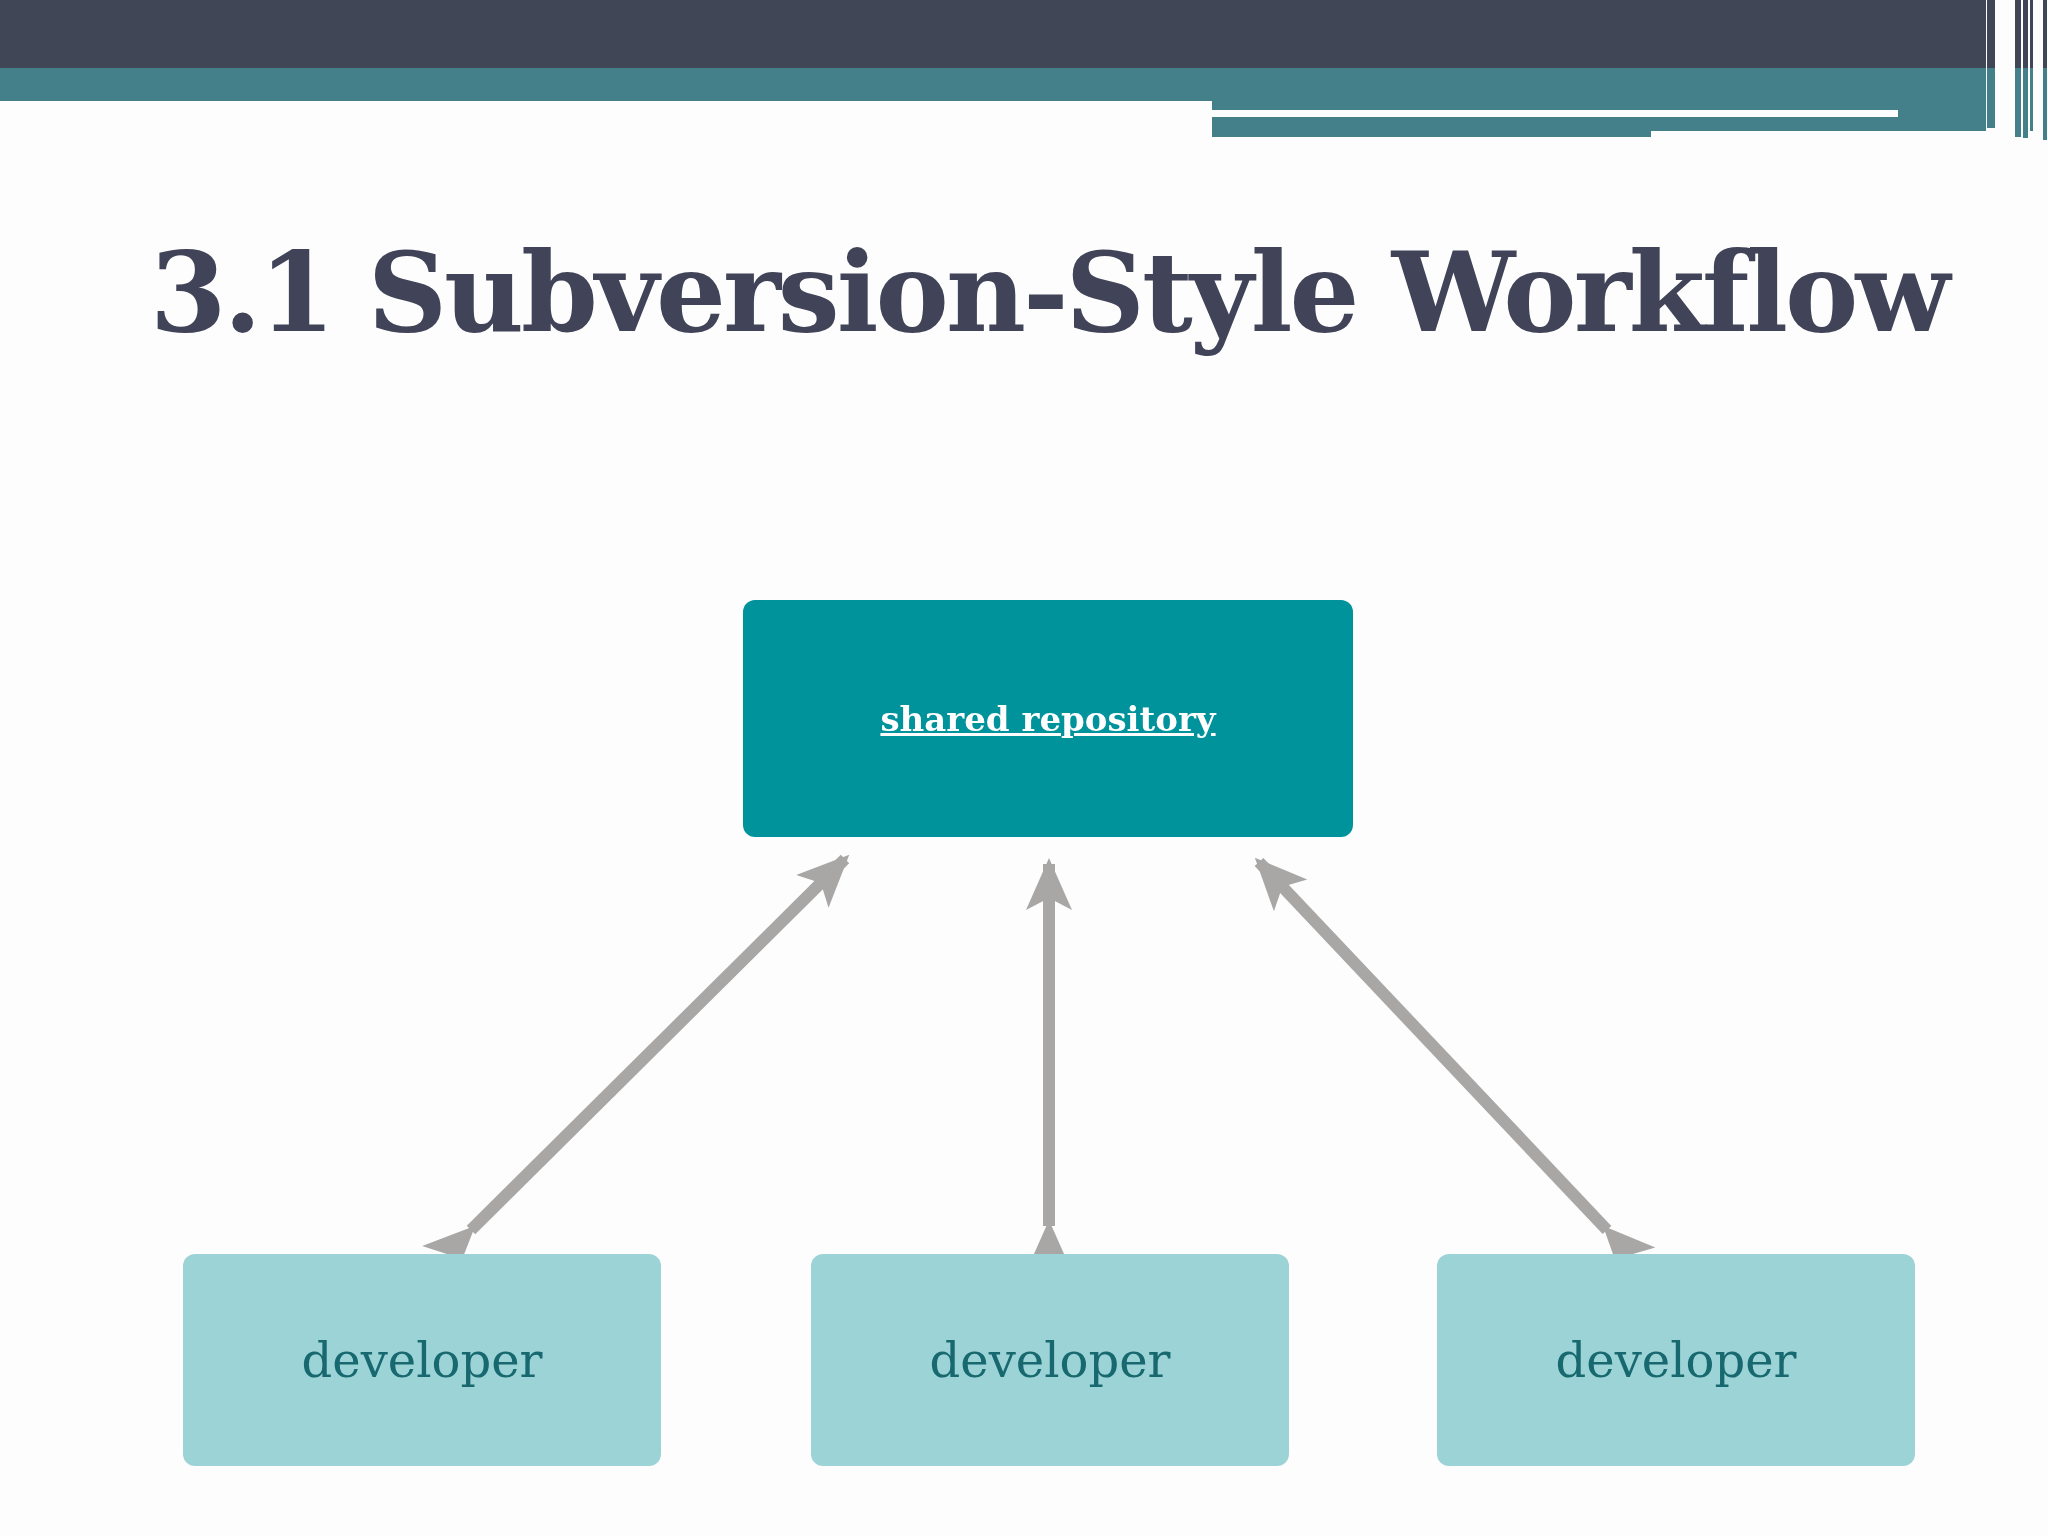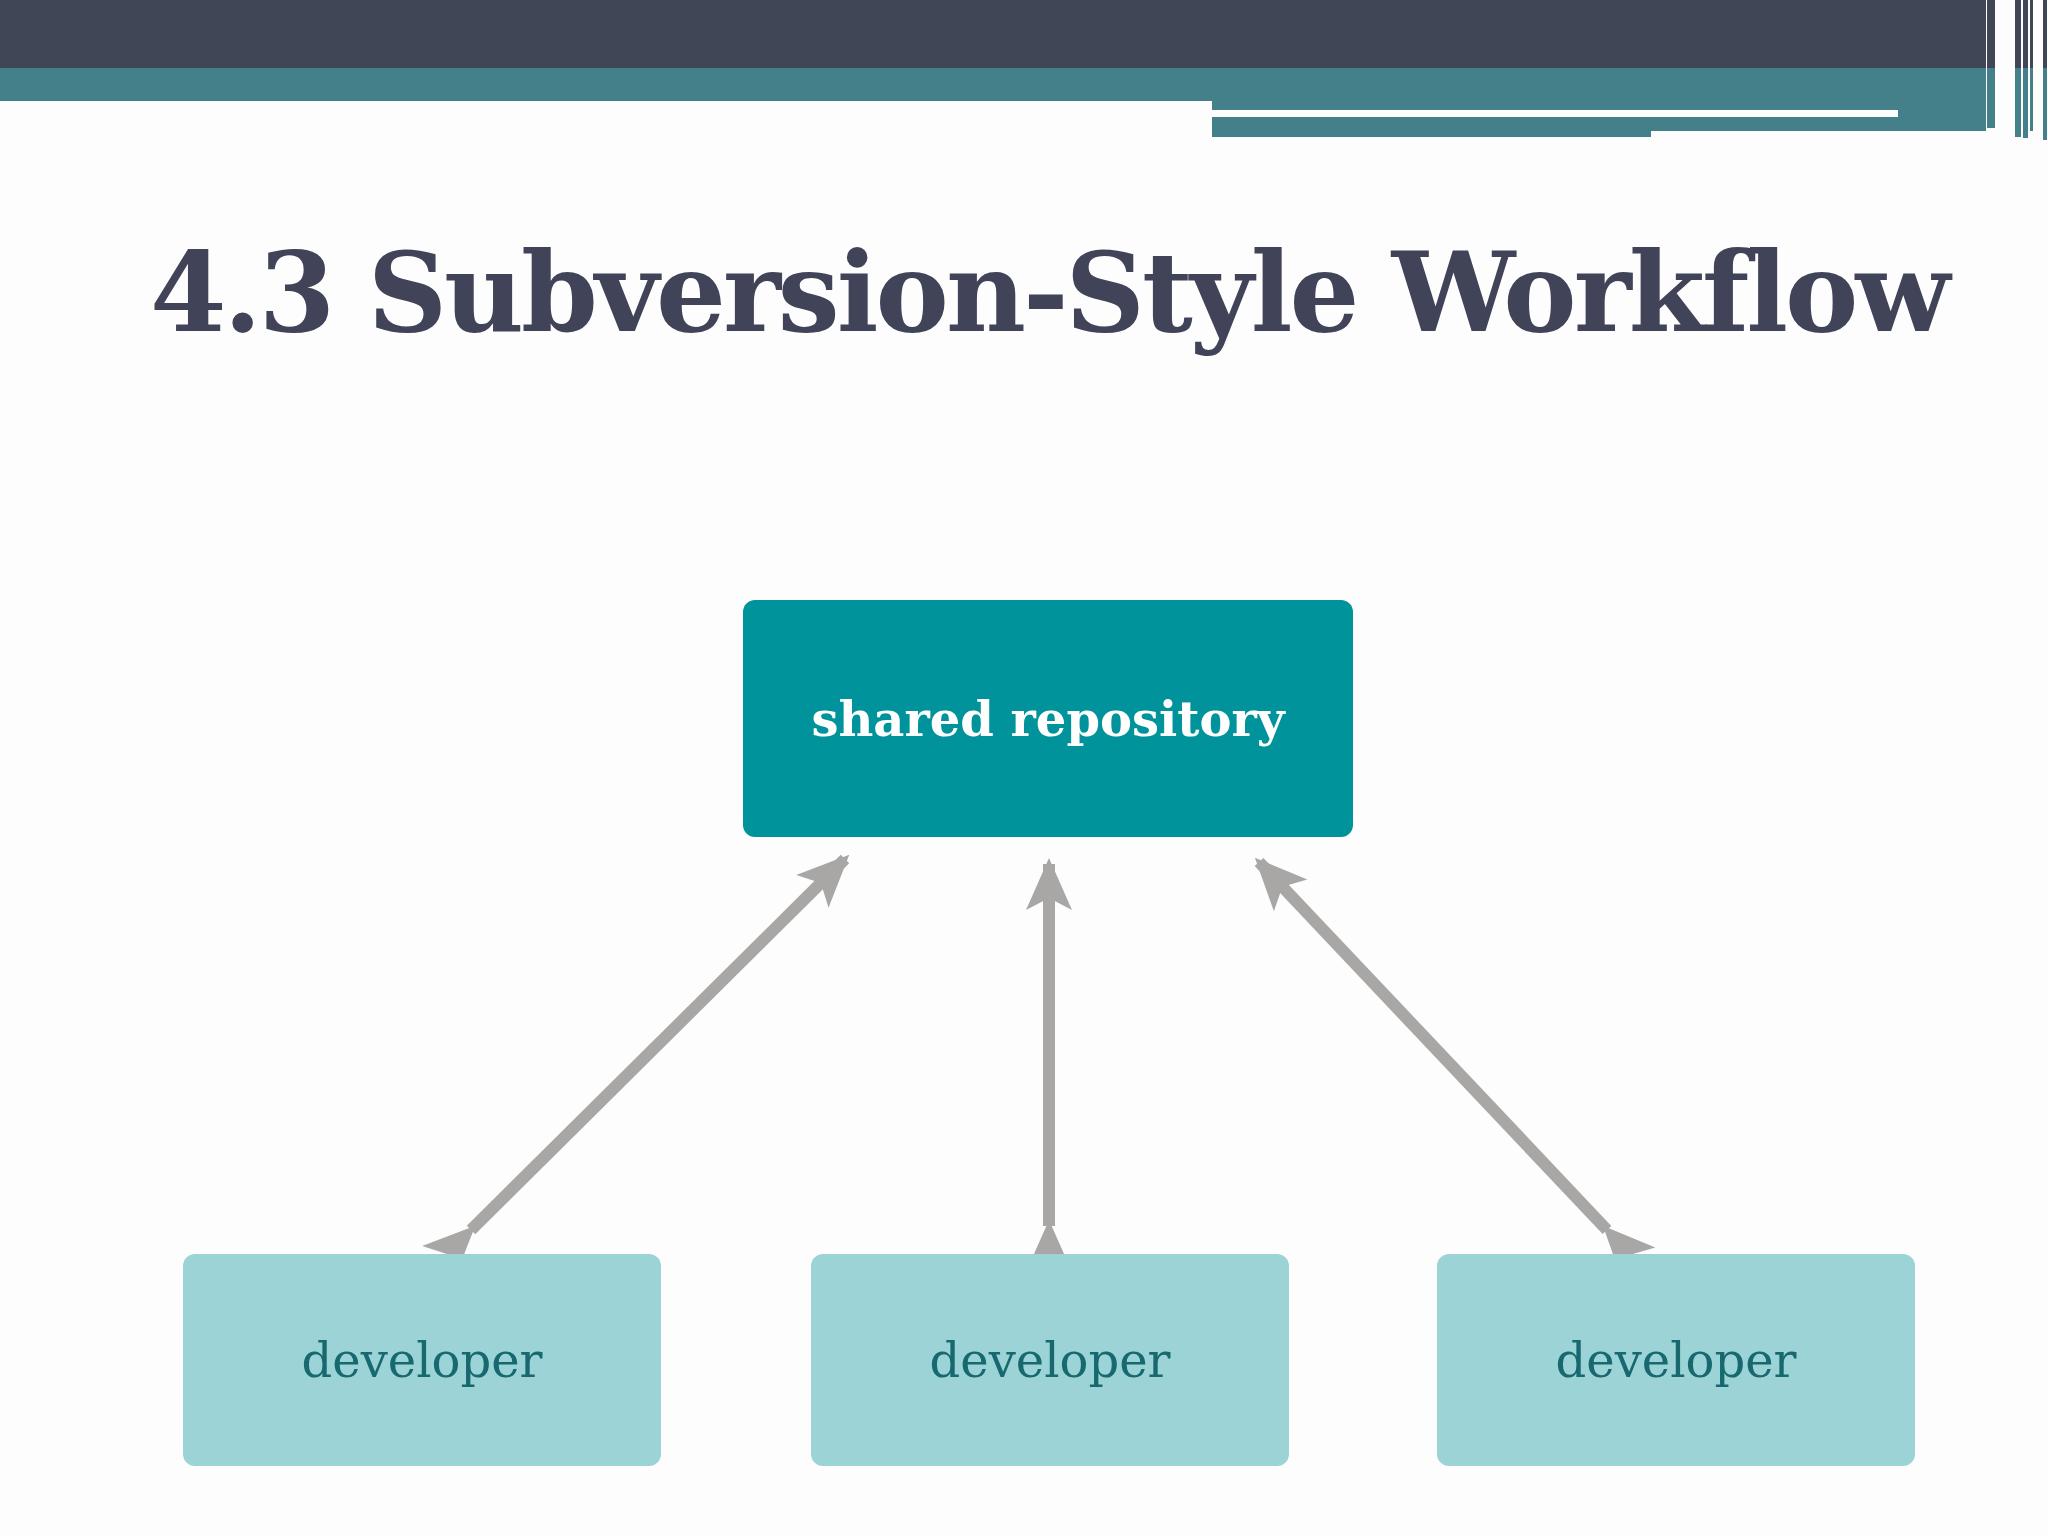--- a/index.html
+++ b/index.html
@@ -50,22 +50,23 @@
     text-align: center;
   }
   .repo-box {
     left: 743px; top: 600px; width: 610px; height: 237px;
     background: var(--c-repository-fill);
     border-radius: 12px;
   }
   .repo-box .label {
     color: var(--c-repository-text);
     font-weight: bold;
-    font-size: 48px;
+    font-size: 34px;
     letter-spacing: 0px;
+    text-decoration: underline;
   }
   .dev-box {
     top: 1254px; width: 478px; height: 212px;
     background: var(--c-developer-fill);
     border-radius: 12px;
   }
   .dev-box .label {
     color: var(--c-developer-text);
     font-size: 48px;
   }
@@ -87,21 +88,21 @@
   <div class="abs bar-teal"></div>
   <div class="abs ext-a"></div>
   <div class="abs ext-b"></div>
   <div class="abs ext-white"></div>
   <div class="abs edge-stripe stripe-a"></div>
   <div class="abs edge-stripe stripe-b"></div>
   <div class="abs edge-stripe stripe-c"></div>
   <div class="abs edge-stripe stripe-d"></div>
   <div class="abs edge-stripe stripe-e"></div>
 
-  <h1 class="title">4.3 Subversion-Style Workflow</h1>
+  <h1 class="title">3.1 Subversion-Style Workflow</h1>
 
   <svg class="arrows-svg" viewBox="0 0 2048 1536">
     <defs>
       <marker id="head" markerUnits="userSpaceOnUse" markerWidth="64" markerHeight="52" refX="46" refY="26" orient="auto">
         <path class="arrow-head" d="M0,3 L52,26 L0,49 L12,26 Z"></path>
       </marker>
     </defs>
     <line class="arrow-line" x1="471" y1="1230" x2="845" y2="859" marker-start="url(#head)" marker-end="url(#head)"></line>
     <line class="arrow-line" x1="1049" y1="1226" x2="1049" y2="864" marker-start="url(#head)" marker-end="url(#head)"></line>
     <line class="arrow-line" x1="1607" y1="1230" x2="1259" y2="862" marker-start="url(#head)" marker-end="url(#head)"></line>

